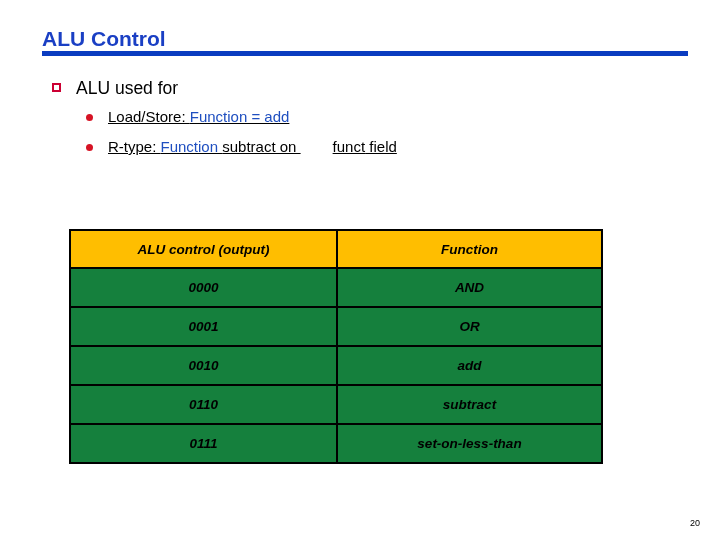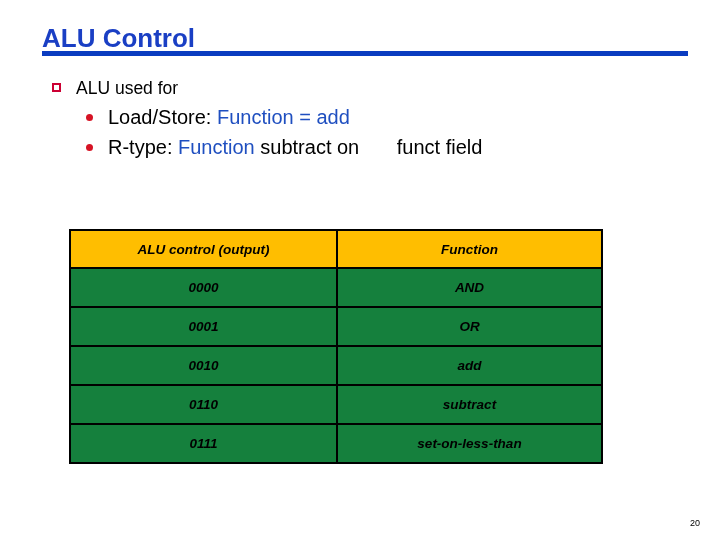--- a/index.html
+++ b/index.html
@@ -23,21 +23,21 @@
   }
 
   
   .title-block {
     position: absolute;
     left: 42px;
     top: 26px;
     width: 648px;
   }
   .slide-title {
-    font-size: 26px;
+    font-size: 21px;
     font-weight: bold;
     color: #1a3fc4;
     letter-spacing: 0px;
     line-height: 25px;
     white-space: nowrap;
   }
   .title-rule {
     position: absolute;
     left: 42px;
     top: 51px;
@@ -86,23 +86,24 @@
   .lvl2 .marker {
     position: absolute;
     left: 86px;
     top: 12px;
     width: 7px;
     height: 7px;
     border-radius: 50%;
     background: #d61324;
   }
   .lvl2 .text {
-    font-size: 20px;
+    font-size: 15px;
     color: #000000;
     white-space: nowrap;
+    text-decoration: underline;
   }
   .lvl2 .text .blue { color: #1f4fc0; }
   .lvl2 .text .red  { color: #000000; margin-left: 32px; }
   .lvl2 .text .blk  { color: #000000; }
 
   
   .alu-table {
     position: absolute;
     left: 69px;
     top: 229px;

